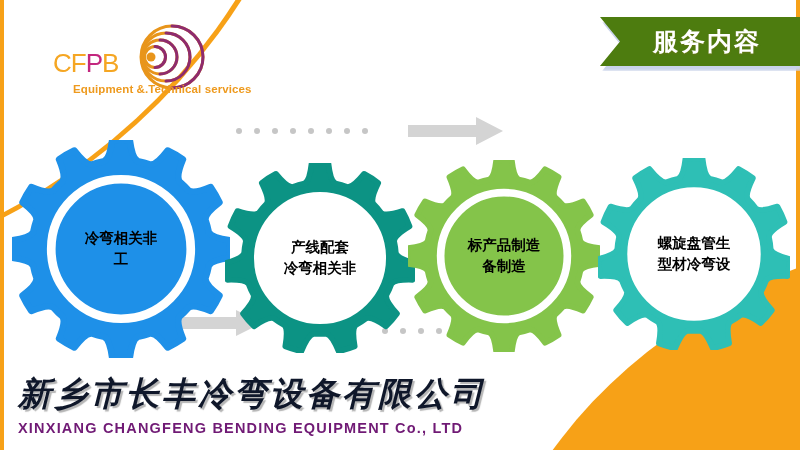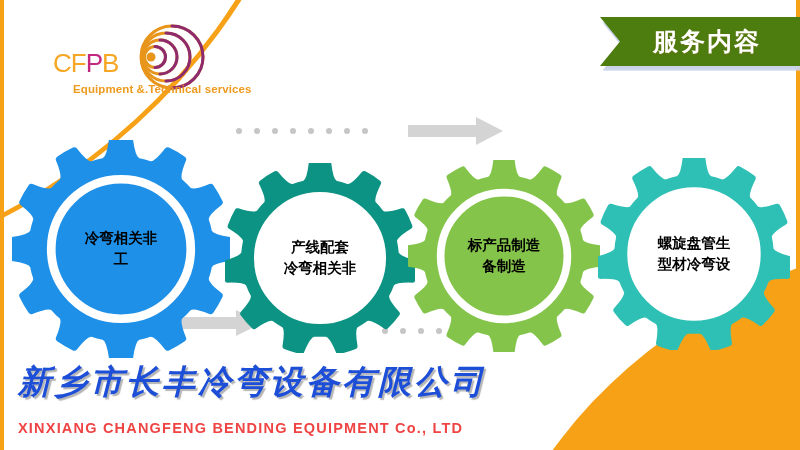--- a/index.html
+++ b/index.html
@@ -183,31 +183,31 @@
     position: absolute;
     left: 18px;
     bottom: 14px;
     z-index: 8;
   }
   .company-cn {
     font-family: "DejaVu Serif", "Liberation Serif", serif;
     font-size: 33px;
     font-weight: bold;
     font-style: italic;
-    color: #1d4ed8;
+    color: #0f172a;
     letter-spacing: 3px;
     line-height: 1.05;
     text-shadow: 2px 2px 1px rgba(120,120,120,0.55);
     white-space: nowrap;
   }
   .company-en {
-    margin-top: 20px;
+    margin-top: 8px;
     font-size: 14.5px;
     font-weight: bold;
-    color: #ef4444;
+    color: #701a75;
     letter-spacing: 1.2px;
     white-space: nowrap;
   }
 </style>
 </head>
 <body>
 
 <div id="slide">
 
   <div class="corner-tl"></div>

